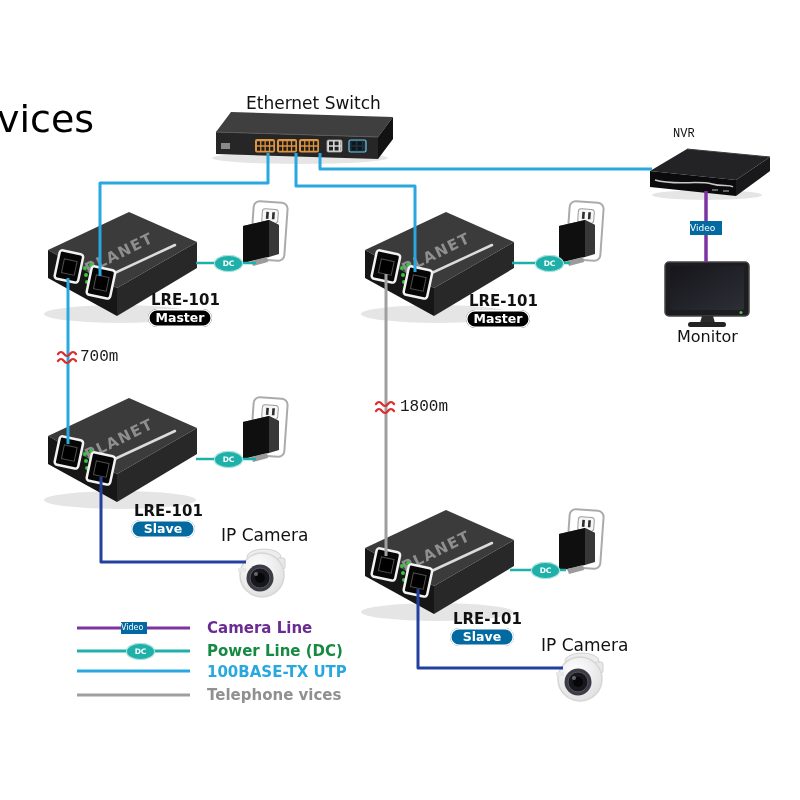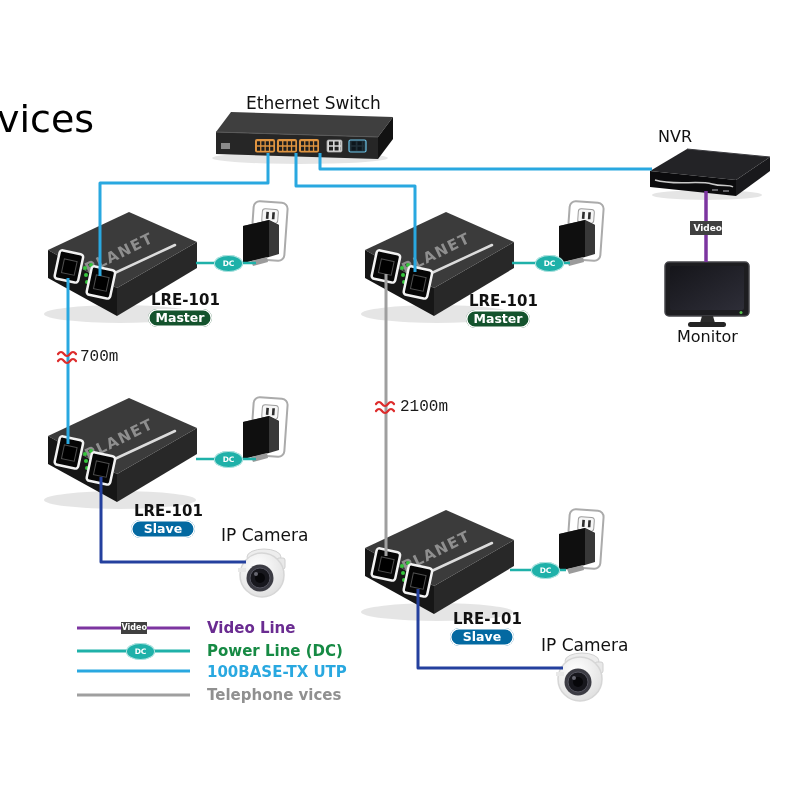--- a/index.html
+++ b/index.html
@@ -7,24 +7,24 @@
          font-family:"DejaVu Sans","Liberation Sans",sans-serif;color:#1a1a1a;}
   #wires{position:absolute;left:0;top:0;}
   .lbl{position:absolute;white-space:nowrap;}
   .heading-frag{font-size:38px;color:#000;letter-spacing:0;}
   .dev-lbl{font-size:17px;color:#111;}
   .model-lbl{font-size:15px;font-weight:bold;color:#111;}
   .dist-lbl{font-size:16px;color:#1a1a1a;font-family:Liberation Mono, monospace;}
   .role-badge{position:absolute;width:64px;height:18px;border-radius:10px;color:#fff;
               font-size:12.5px;font-weight:bold;text-align:center;line-height:18px;
               box-shadow:inset 0 0 0 1.5px #fff;box-sizing:border-box;}
-  .role-master{background:#14532d;}
+  .role-master{background:#000000;}
   .role-slave{background:#0369a1;}
-  .video-badge{position:absolute;background:#404040;color:#fff;font-weight:bold;
-               text-align:right;box-sizing:border-box;}
+  .video-badge{position:absolute;background:#0369a1;color:#fff;font-weight:normal;
+               text-align:left;box-sizing:border-box;}
   .vb-big{width:32px;height:14px;font-size:9px;line-height:14px;}
   .vb-small{width:26px;height:12px;font-size:8px;line-height:12px;}
   .dc-badge{position:absolute;width:29px;height:17px;border-radius:50%;background:#1FB1A9;
             color:#fff;font-size:7.5px;font-weight:bold;text-align:center;line-height:17px;
             box-shadow:inset 0 0 0 1px rgba(255,255,255,.65);}
   .legend-lbl{font-size:15px;font-weight:bold;}
   .lg-video{color:#6A2C91;}
   .lg-power{color:#168A44;text-align:right;}
   .lg-utp{color:#29A8E0;}
   .lg-phone{color:#909090;}
@@ -290,47 +290,47 @@
   <g>
     <line x1="77" y1="628" x2="190" y2="628" stroke="#7C35A0" stroke-width="3"></line>
     <line x1="77" y1="651" x2="190" y2="651" stroke="#1FB1A9" stroke-width="3"></line>
     <line x1="77" y1="671" x2="190" y2="671" stroke="#29A8E0" stroke-width="3"></line>
     <line x1="77" y1="695" x2="190" y2="695" stroke="#9F9F9F" stroke-width="3"></line>
   </g>
 </svg>
 
   <div class="lbl heading-frag" style="left:-3px;top:97px;">vices</div>
   <div class="lbl dev-lbl" style="left:246px;top:93px;">Ethernet Switch</div>
-  <div class="lbl dev-lbl" style="left:658px;top:127px;font-size:16px;">NVR</div>
+  <div class="lbl dev-lbl" style="left:673px;top:127px;font-size:12px;font-family:Liberation Mono, monospace;">NVR</div>
   <div class="lbl dev-lbl" style="left:677px;top:327px;font-size:16px;">Monitor</div>
 
   <div class="lbl model-lbl" style="left:151px;top:291px;">LRE-101</div>
   <div class="role-badge role-master" style="left:148px;top:309px;">Master</div>
 
   <div class="lbl model-lbl" style="left:469px;top:292px;">LRE-101</div>
   <div class="role-badge role-master" style="left:466px;top:310px;">Master</div>
 
   <div class="lbl model-lbl" style="left:134px;top:502px;">LRE-101</div>
   <div class="role-badge role-slave" style="left:131px;top:520px;">Slave</div>
 
   <div class="lbl model-lbl" style="left:453px;top:610px;">LRE-101</div>
   <div class="role-badge role-slave" style="left:450px;top:628px;">Slave</div>
 
   <div class="lbl dist-lbl" style="left:80px;top:348px;">700m</div>
-  <div class="lbl dist-lbl" style="left:400px;top:398px;">2100m</div>
+  <div class="lbl dist-lbl" style="left:400px;top:398px;">1800m</div>
 
   <div class="lbl dev-lbl" style="left:221px;top:525px;">IP Camera</div>
   <div class="lbl dev-lbl" style="left:541px;top:635px;">IP Camera</div>
 
   <div class="video-badge vb-big" style="left:690px;top:221px;">Video</div>
   <div class="dc-badge" style="left:214px;top:255px;">DC</div>
   <div class="dc-badge" style="left:214px;top:451px;">DC</div>
   <div class="dc-badge" style="left:535px;top:255px;">DC</div>
   <div class="dc-badge" style="left:531px;top:562px;">DC</div>
 
   <div class="video-badge vb-small" style="left:121px;top:622px;">Video</div>
   <div class="dc-badge" style="left:126px;top:643px;">DC</div>
-  <div class="lbl legend-lbl lg-video" style="left:207px;top:619px;">Video Line</div>
+  <div class="lbl legend-lbl lg-video" style="left:207px;top:619px;">Camera Line</div>
   <div class="lbl legend-lbl lg-power" style="left:207px;top:642px;">Power Line (DC)</div>
   <div class="lbl legend-lbl lg-utp" style="left:207px;top:663px;">100BASE-TX UTP</div>
   <div class="lbl legend-lbl lg-phone" style="left:207px;top:686px;">Telephone vices</div>
 
 </div>
 
 </body></html>

